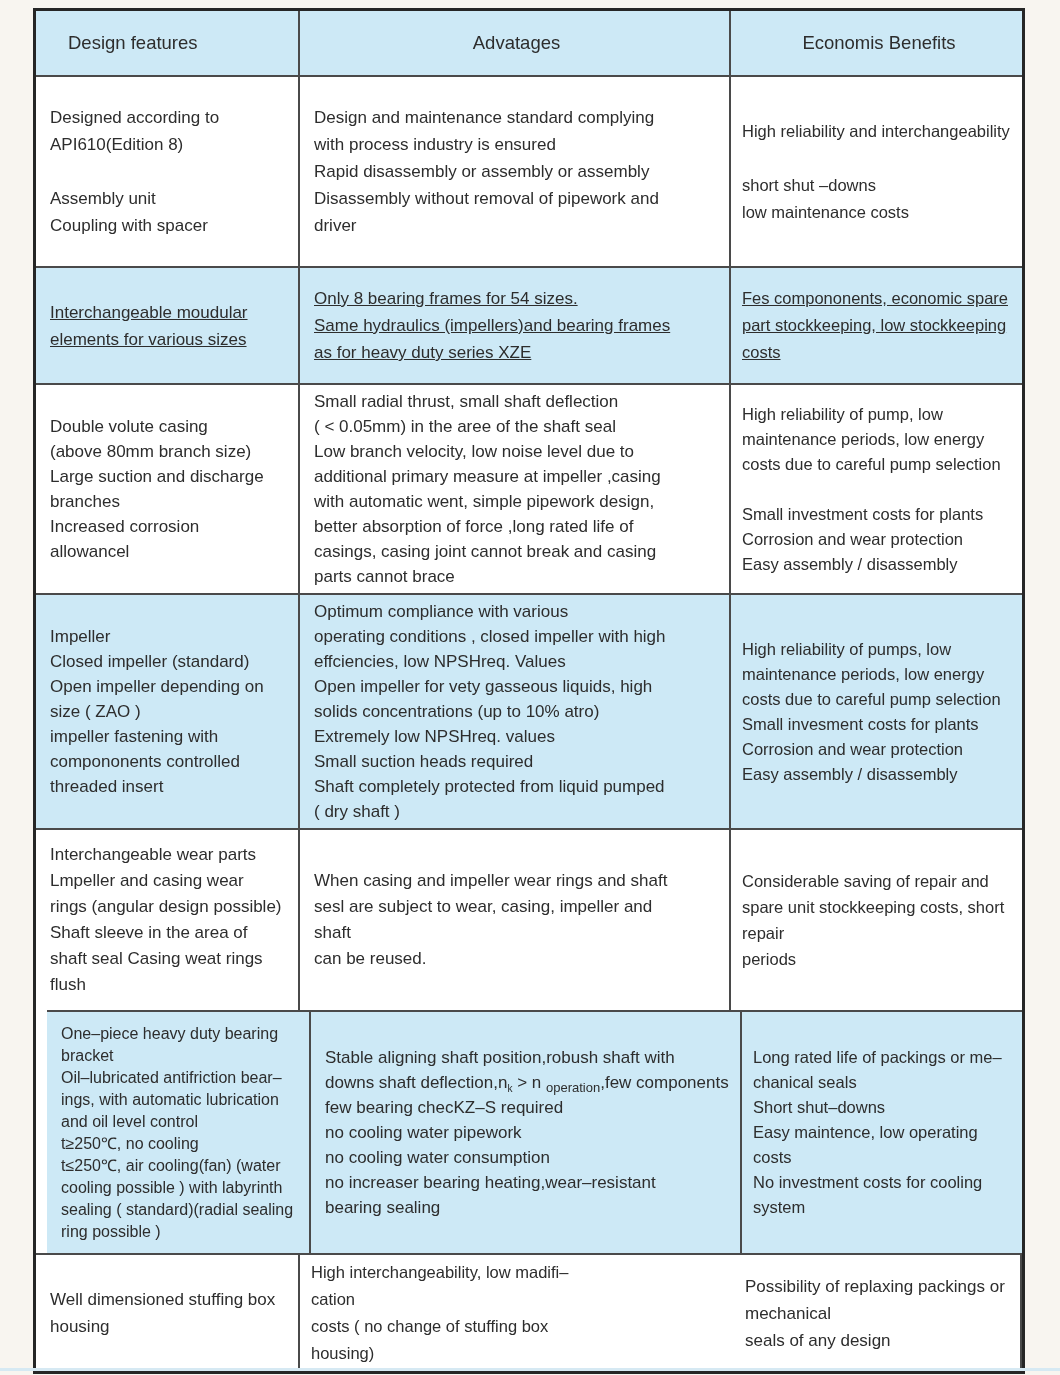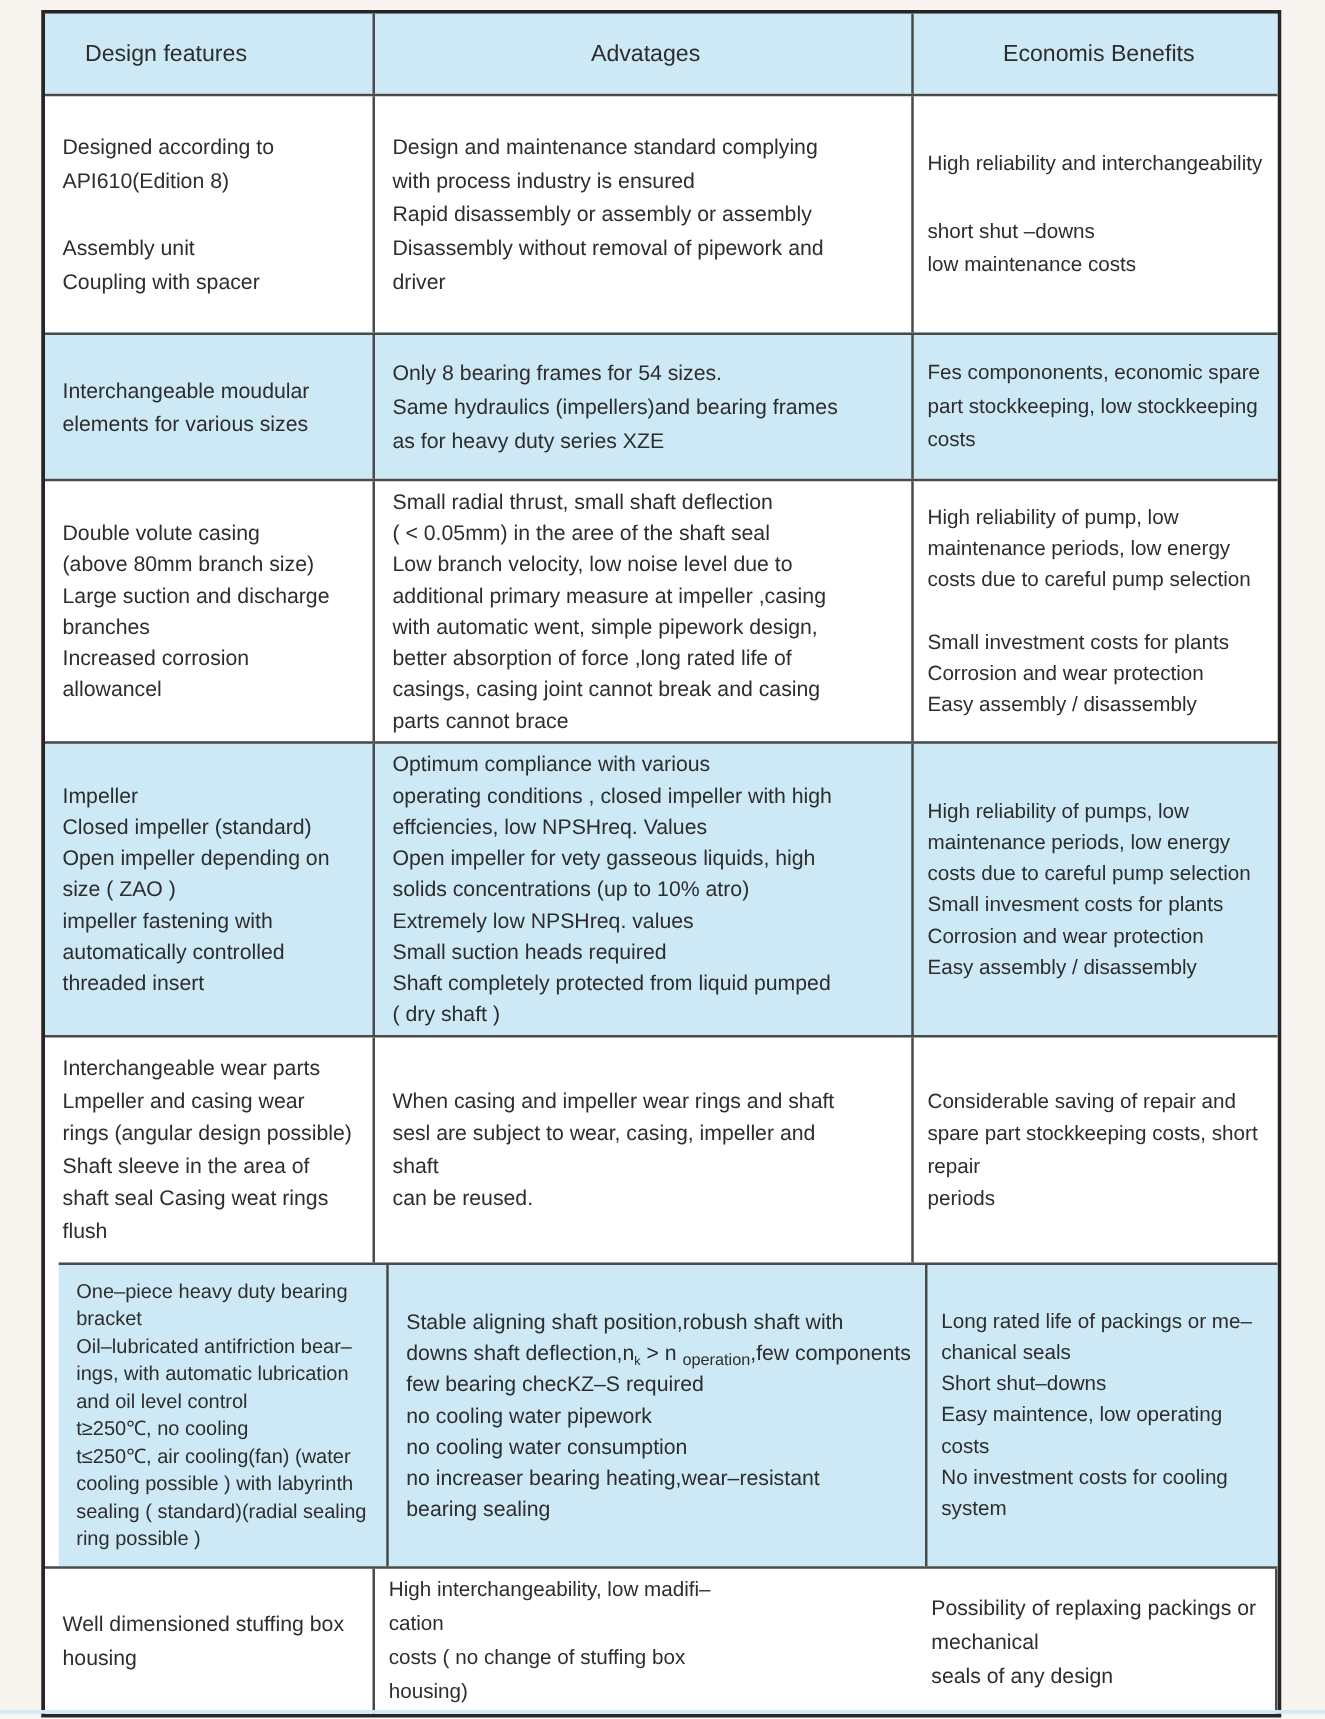--- a/index.html
+++ b/index.html
@@ -36,21 +36,21 @@
     line-height: 25px;
   }
   .cell.c3 { border-right: none; font-size: 16.5px; padding-left: 11px; padding-right: 6px; }
   .cell.c2 { }
   .cell.c1 { padding-right: 6px; }
   .row.header { min-height: 64px; }
   .row.header .cell { font-size: 18.5px; line-height: 22px; }
   .row.header .cell.c1 { padding-left: 32px; }
   .row.header .cell.c2, .row.header .cell.c3 { align-items: center; }
   .r1 { min-height: 191px; } .r1 .cell { line-height: 27px; }
-  .r2 { min-height: 117px; } .r2 .cell { line-height: 27px; }
+  .r2 { min-height: 117px; text-decoration: underline; } .r2 .cell { line-height: 27px; }
   .r3 { min-height: 205px; }
   .r4 { min-height: 230px; }
   .r5 { min-height: 182px; } .r5 .cell { line-height: 26px; }
   .r6 { min-height: 243px; margin-left: 11px; }
   .r6 .cell.c1 { line-height: 22px; font-size: 16px; }
   .r7 { min-height: 117px; } .r7 .cell { line-height: 27px; }
   sub.sub-k { font-size: 10px; line-height: 0; }
   sub.sub-op { font-size: 13px; line-height: 0; }
   .bottom-accent {
     position: absolute;
@@ -123,21 +123,21 @@
 Corrosion and wear protection
 Easy assembly / disassembly</div>
   </div>
 
   <div class="row r4 alt">
     <div class="cell c1">Impeller
 Closed  impeller (standard)
 Open impeller depending on
 size ( ZAO )
 impeller fastening with
-automatically controlled
+compononents controlled
 threaded insert</div>
     <div class="cell c2">Optimum compliance with various
 operating conditions , closed impeller with high
 effciencies, low NPSHreq. Values
 Open impeller for vety gasseous liquids, high
 solids concentrations (up to 10% atro)
 Extremely low NPSHreq. values
 Small suction heads required
 Shaft completely protected from liquid pumped
 ( dry shaft )</div>
@@ -154,21 +154,21 @@
 Lmpeller and casing wear
 rings (angular design possible)
 Shaft sleeve in the area of
 shaft seal Casing weat rings
 flush</div>
     <div class="cell c2">When casing and impeller wear rings and shaft
 sesl are subject to wear, casing, impeller and
 shaft
 can be reused.</div>
     <div class="cell c3">Considerable saving of repair and
-spare part stockkeeping costs, short
+spare unit stockkeeping costs, short
 repair
 periods</div>
   </div>
 
   <div class="row r6 alt">
     <div class="cell c1">One–piece heavy duty bearing
 bracket
 Oil–lubricated antifriction bear–
 ings, with automatic lubrication
 and oil level control

